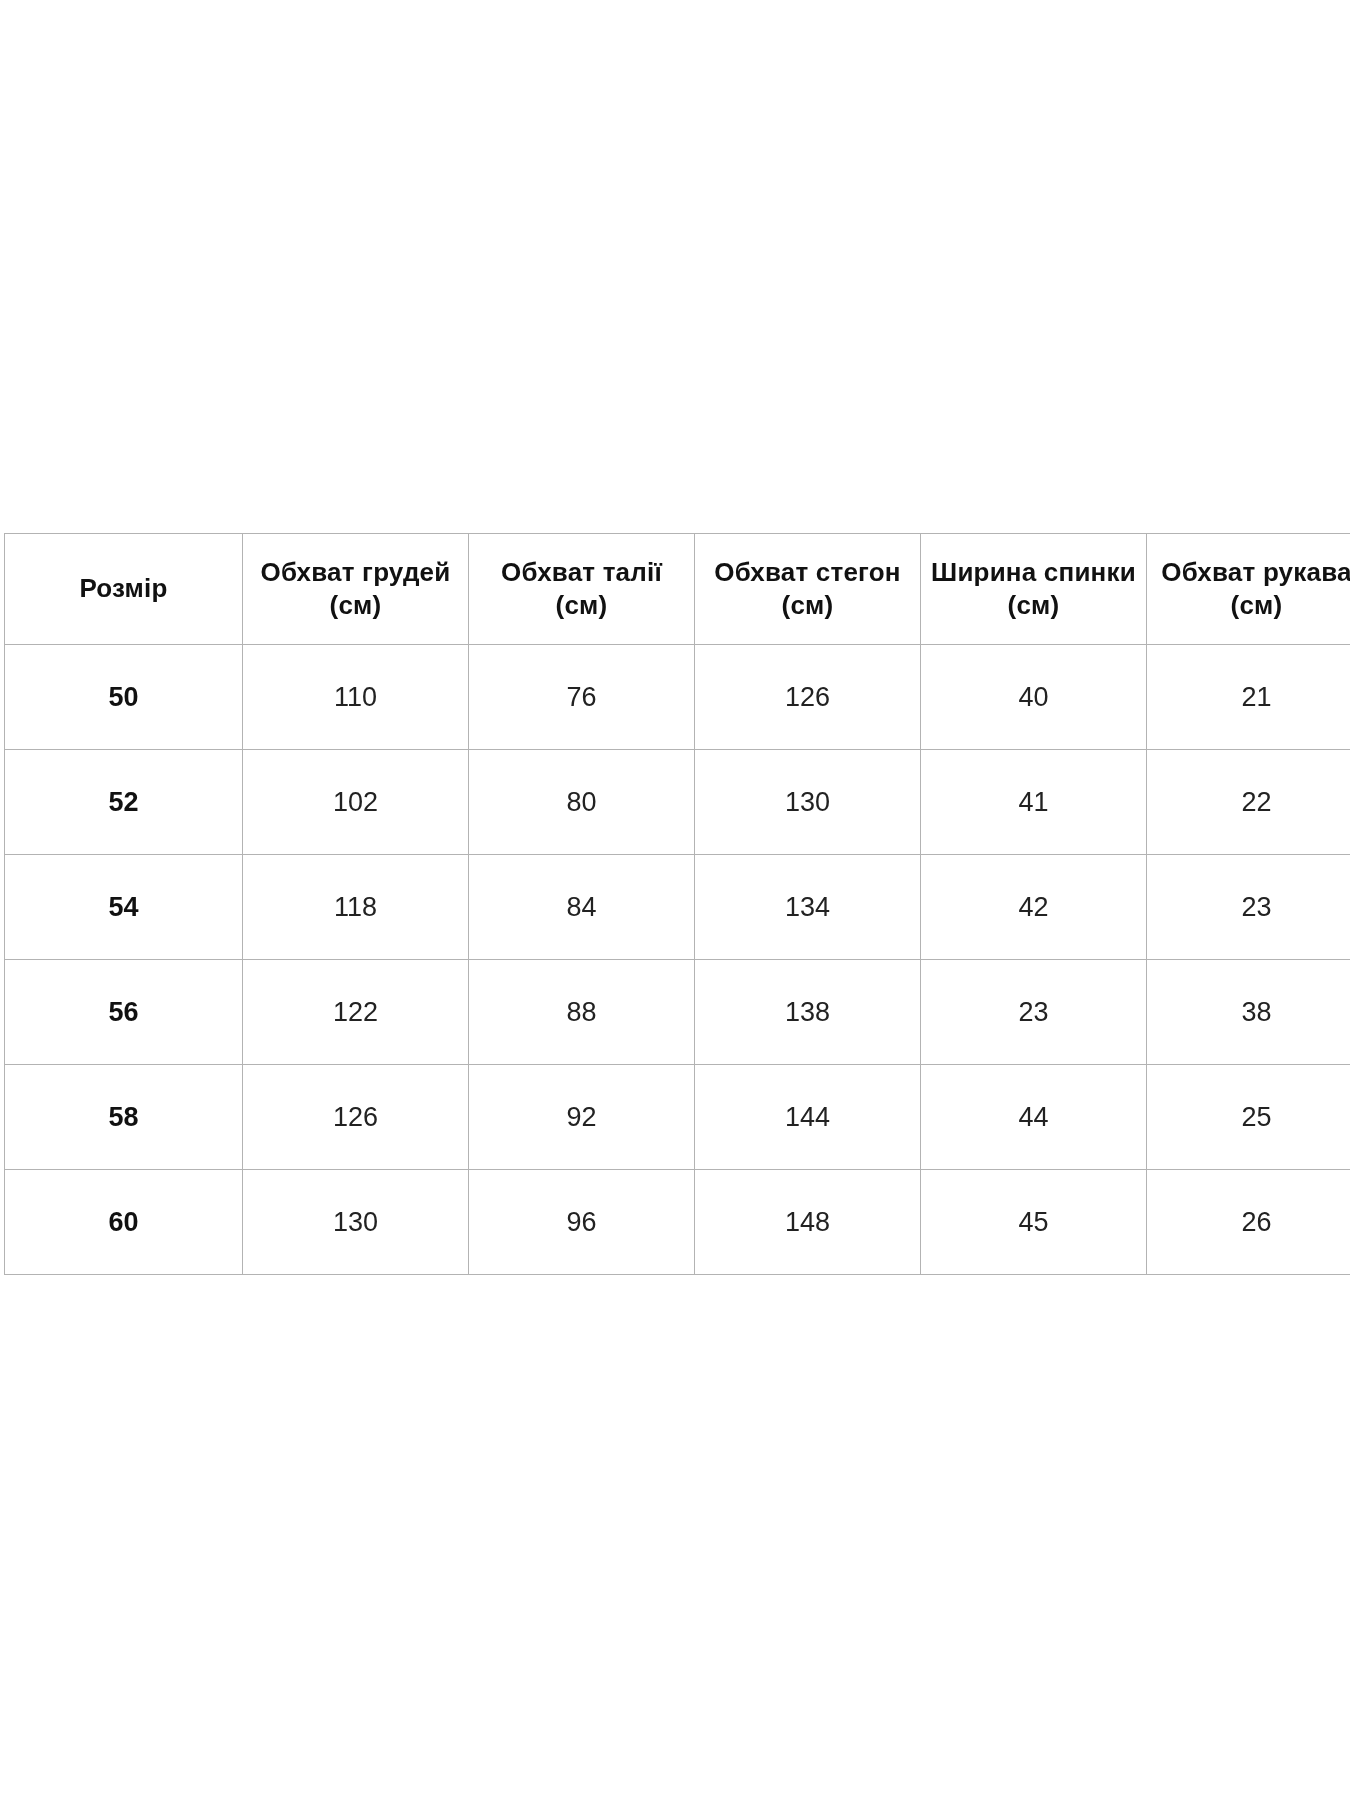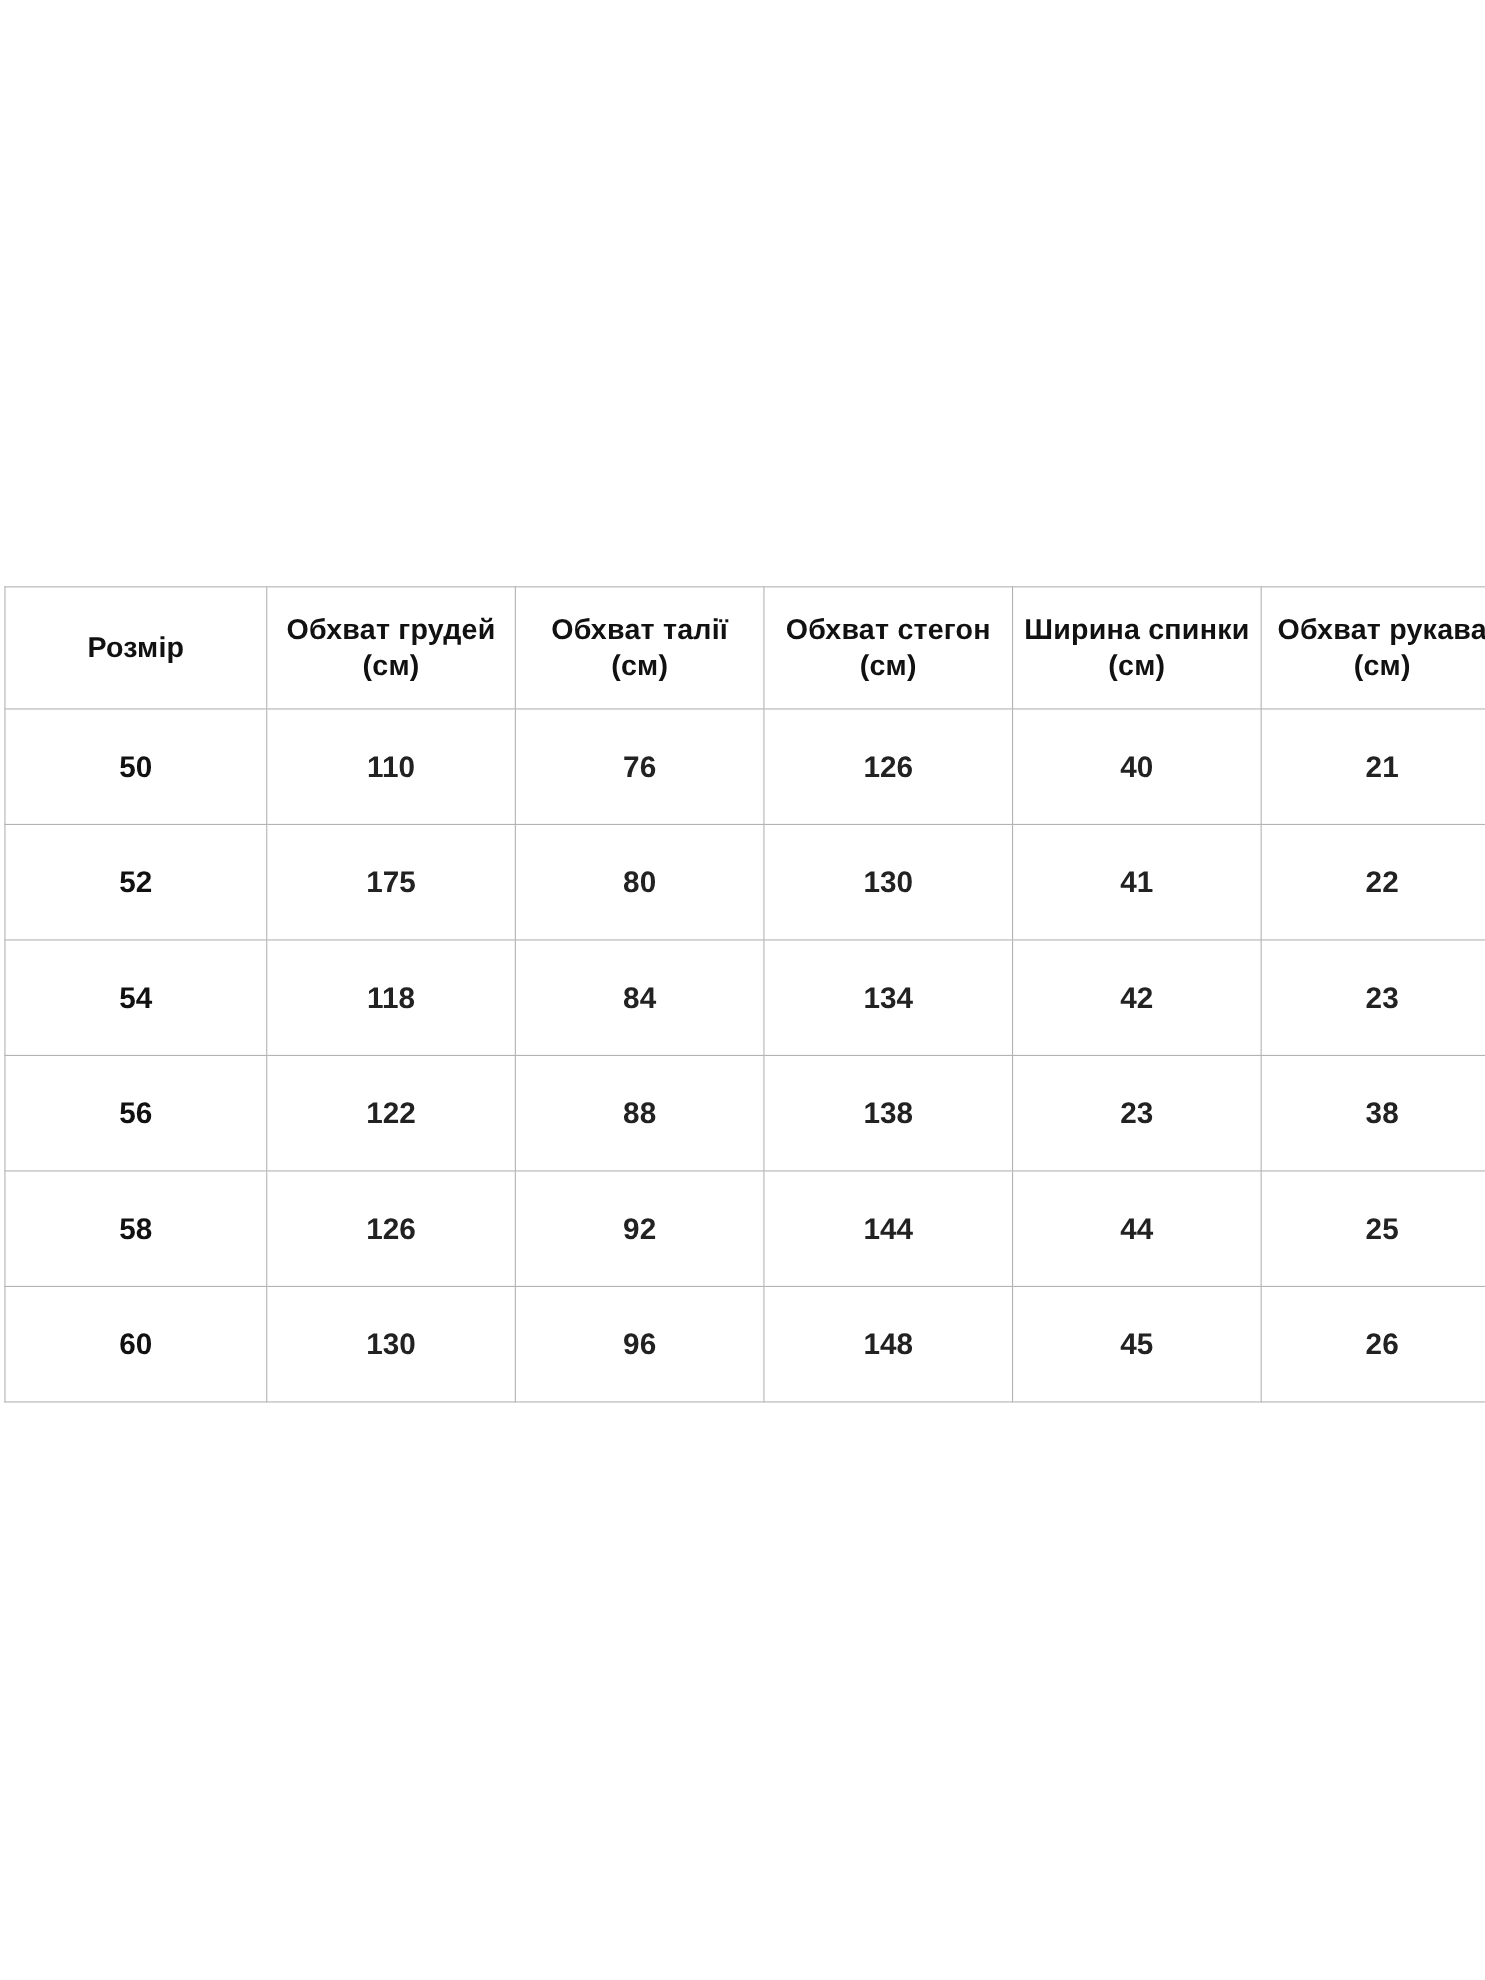--- a/index.html
+++ b/index.html
@@ -60,21 +60,21 @@
     font-weight: bold;
     line-height: 1.28;
     letter-spacing: 0.2px;
     color: #111111;
     padding: 4px 8px;
   }
 
   table.size-table tbody td {
     height: 104px;
     font-size: 27px;
-    font-weight: bold;
+    font-weight: normal;
     color: #222222;
   }
 
   table.size-table tbody td.size-cell {
     font-weight: bold;
     color: #111111;
     font-size: 27px;
   }
 </style>
 </head>
@@ -105,21 +105,21 @@
         <tr>
           <td class="size-cell">50</td>
           <td>110</td>
           <td>76</td>
           <td>126</td>
           <td>40</td>
           <td>21</td>
         </tr>
         <tr>
           <td class="size-cell">52</td>
-          <td>175</td>
+          <td>102</td>
           <td>80</td>
           <td>130</td>
           <td>41</td>
           <td>22</td>
         </tr>
         <tr>
           <td class="size-cell">54</td>
           <td>118</td>
           <td>84</td>
           <td>134</td>

